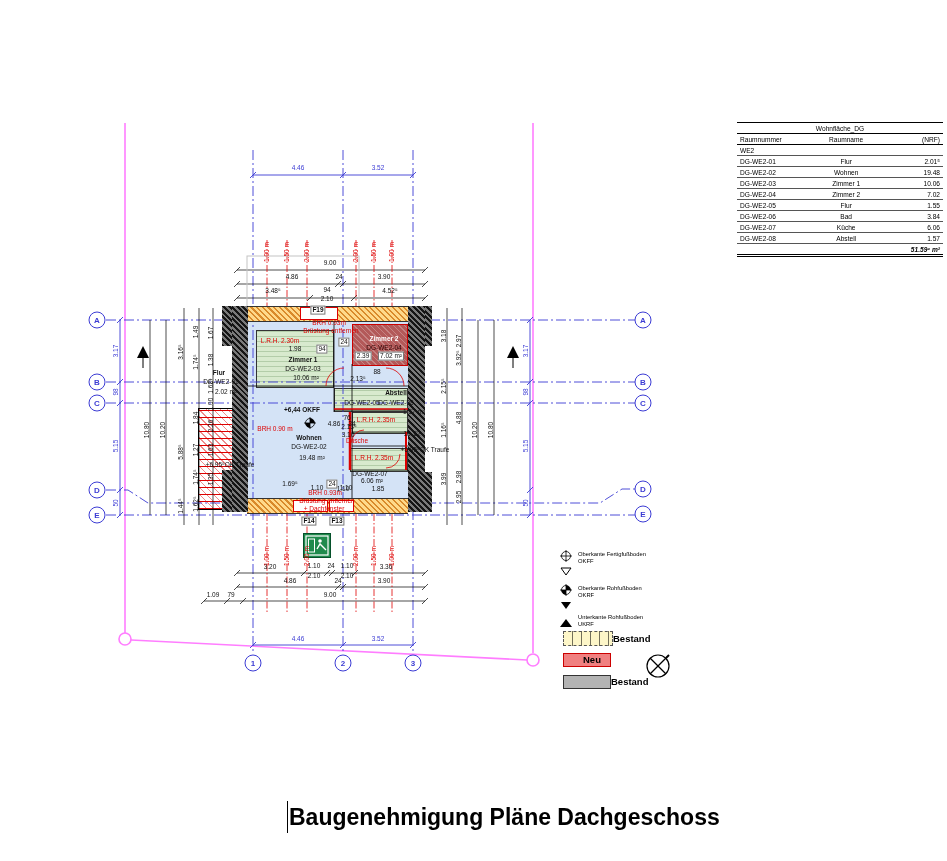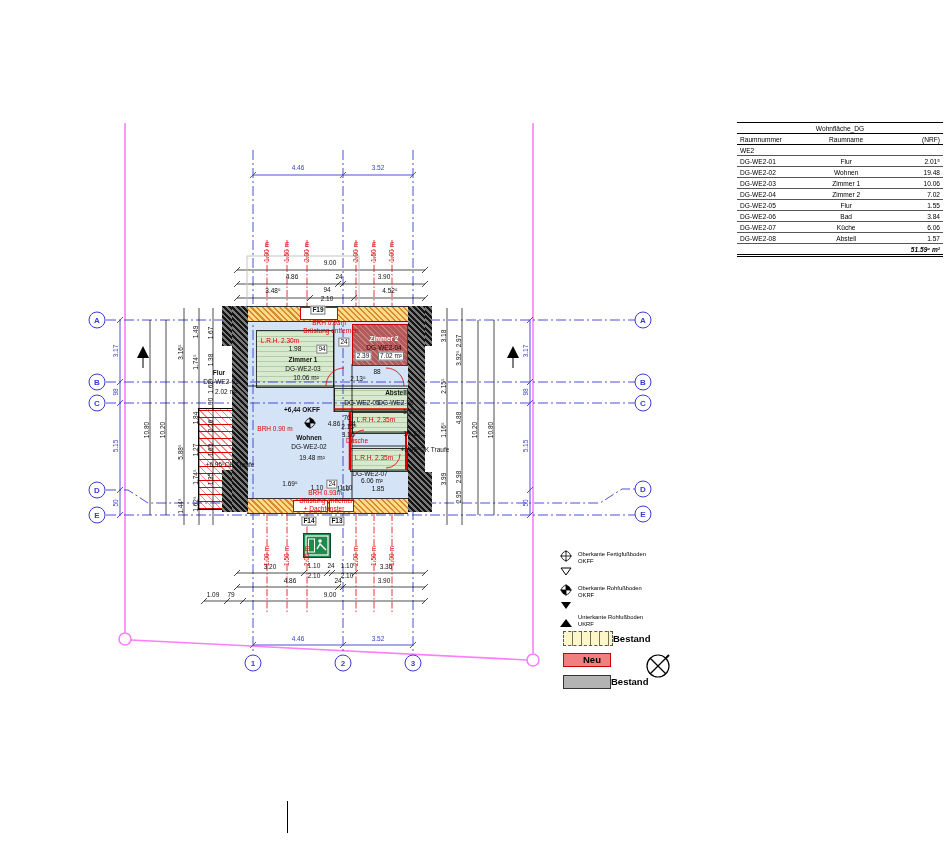--- a/index.html
+++ b/index.html
@@ -475,14 +475,15 @@
           <td class="c3">1.57</td>
         </tr>
     <tr class="tot">
           <td colspan="2"></td>
           <td class="c3">51.59⁴ m²</td>
         </tr>
   </tbody>
     </table>
 
   <div id="cursorbar"></div>
+  <div id="maintitle">Baugenehmigung Pläne Dachgeschoss</div>
 
 </div>
 
 </body></html>

